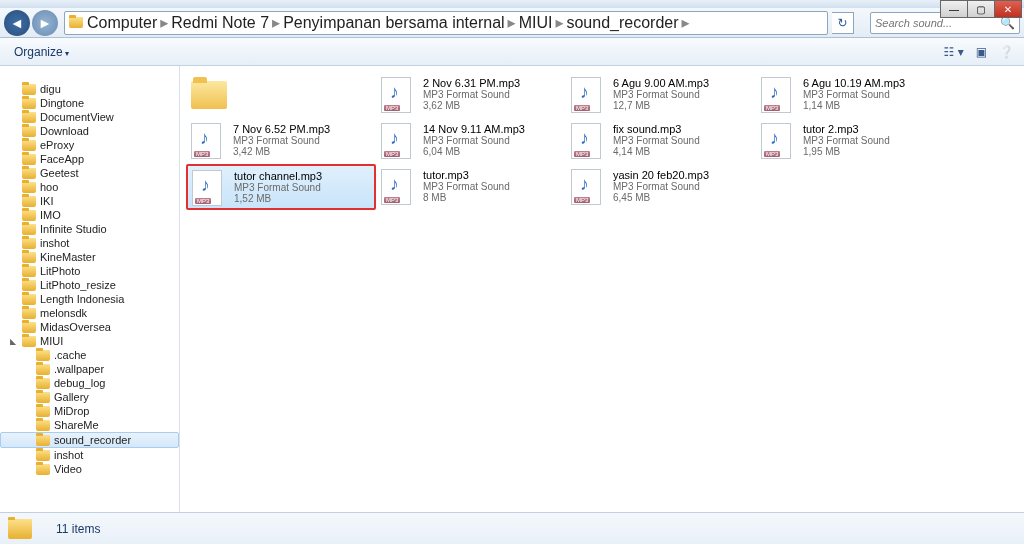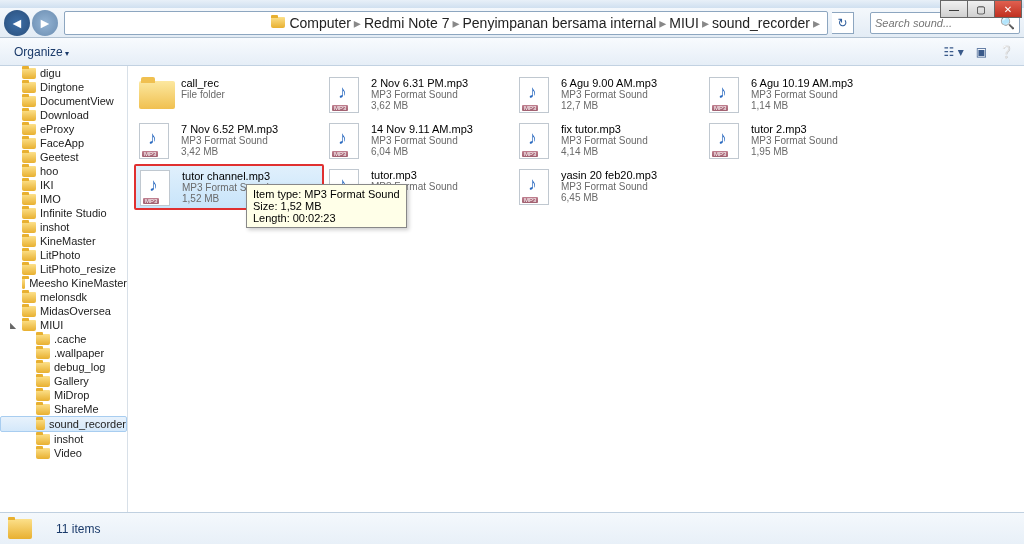--- a/index.html
+++ b/index.html
@@ -5,21 +5,21 @@
 * { margin: 0; padding: 0; box-sizing: border-box; font-family: "Segoe UI", Tahoma, sans-serif; }
 body { width: 1024px; height: 544px; background: #fff; overflow: hidden; font-size: 12px; }
 
 
 .titlebar { height: 8px; background: linear-gradient(#e8f0f8, #d0e0f0); }
 
 
 .addrbar { height: 30px; background: linear-gradient(#f4f8fc, #e3ecf5); border-bottom: 1px solid #b0c0d0; display: flex; align-items: center; padding: 0 4px; }
 .nav-btn { width: 26px; height: 26px; border-radius: 50%; background: radial-gradient(#3d6fa8,#2a4e7a); color: #fff; display: flex; align-items: center; justify-content: center; margin-right: 2px; cursor: pointer; font-size: 14px; }
 .nav-btn.fwd { background: radial-gradient(#94b4d4,#6a8cb0); }
-.crumb-bar { flex: 1; height: 24px; background: #fff; border: 1px solid #8da6c0; border-radius: 2px; display: flex; align-items: center; padding: 0 4px; margin: 0 4px; font-size: 14px; color: #222; justify-content: flex-end; }
+.crumb-bar { flex: 1; height: 24px; background: #fff; border: 1px solid #8da6c0; border-radius: 2px; display: flex; align-items: center; padding: 0 4px; margin: 0 4px; font-size: 16px; color: #222; }
 .crumb-sep { color: #888; padding: 0 3px; }
 .refresh-btn { width: 22px; height: 22px; background: #fff; border: 1px solid #8da6c0; border-left: none; display: flex; align-items: center; justify-content: center; color: #2a5a9a; cursor: pointer; }
 .search-box { width: 150px; height: 22px; background: #fff; border: 1px solid #8da6c0; border-radius: 2px; margin-left: 16px; display: flex; align-items: center; }
 .search-box input { border: none; outline: none; width: 100%; font-size: 11px; color: #888; padding: 0 4px; font-style: italic; }
 .search-box .mag { color: #2a5a9a; padding: 0 4px; }
 .win-ctrl { display: flex; margin-left: auto; position: absolute; right: 2px; top: 0; }
 .win-btn { width: 28px; height: 18px; border: 1px solid #666; font-size: 10px; display: flex; align-items: center; justify-content: center; cursor: pointer; }
 .win-min { background: linear-gradient(#f0f0f0,#d0d0d0); }
 .win-max { background: linear-gradient(#f0f0f0,#d0d0d0); margin-left: -1px; }
 .win-close { background: linear-gradient(#e06050,#c03020); color: #fff; margin-left: -1px; }
@@ -28,21 +28,21 @@
 .toolbar { height: 28px; background: linear-gradient(#f8fbfe,#e6eef7); border-bottom: 1px solid #c2d2e2; display: flex; align-items: center; padding: 0 8px; }
 .org-btn { color: #1a3a6a; padding: 2px 10px 2px 6px; cursor: pointer; }
 .org-btn::after { content: " ▾"; font-size: 8px; }
 .toolbar-right { margin-left: auto; display: flex; gap: 8px; align-items: center; color: #3a5a8a; }
 .tr-btn { cursor: pointer; padding: 2px; }
 
 
 .main { display: flex; height: calc(100% - 8px - 30px - 28px - 32px); }
 
 
-.tree { width: 128px; border-right: 1px solid #d8e0e8; overflow-y: auto; padding-top: 0; }
+.tree { width: 180px; border-right: 1px solid #d8e0e8; overflow-y: auto; padding-top: 16px; }
 .tree-item { display: flex; align-items: center; padding: 1px 0 1px 22px; cursor: pointer; white-space: nowrap; font-size: 11px; color: #222; }
 .tree-item.sub { padding-left: 36px; }
 .tree-item.selected { background: linear-gradient(#e8f2fc,#d4e8fa); border: 1px solid #a8cdf0; border-radius: 2px; padding-left: 35px; }
 .tree-item .toggle { width: 10px; color: #666; font-size: 8px; margin-left: -12px; margin-right: 2px; }
 .folder-icon { width: 16px; height: 13px; background: linear-gradient(#fce08a,#e8b030); border-radius: 1px 1px 2px 2px; margin-right: 4px; position: relative; }
 .folder-icon::before { content: ""; position: absolute; top: -2px; left: 0; width: 7px; height: 3px; background: #e8b030; border-radius: 1px 1px 0 0; }
 .folder-icon.sm { width: 14px; height: 11px; }
 
 
 .content { flex: 1; padding: 6px; overflow: auto; position: relative; }
@@ -173,21 +173,21 @@
       <div class="tree-item">
         <span class="folder-icon sm"></span>
         <span>LitPhoto</span>
       </div>
       <div class="tree-item">
         <span class="folder-icon sm"></span>
         <span>LitPhoto_resize</span>
       </div>
       <div class="tree-item">
         <span class="folder-icon sm"></span>
-        <span>Meesho KineMaster</span>
+        <span>Length Indonesia</span>
       </div>
       <div class="tree-item">
         <span class="folder-icon sm"></span>
         <span>melonsdk</span>
       </div>
       <div class="tree-item">
         <span class="folder-icon sm"></span>
         <span>MidasOversea</span>
       </div>
       <div class="tree-item">
@@ -231,25 +231,20 @@
         <span class="folder-icon sm"></span>
         <span>Video</span>
       </div>
     </div>
   <div class="content">
     <div class="file-grid" id="grid">
         <div class="file-item">
           <div class="fi-icon">
             <div class="folder-lg"></div>
           </div>
-          <div class="fi-text">
-            <div class="fi-name">call_rec</div>
-            <div class="fi-type">File folder</div>
-            <div class="fi-size"></div>
-          </div>
         </div>
         <div class="file-item">
           <div class="fi-icon">
             <div class="mp3-lg">
               <div class="mp3-note"></div>
             </div>
           </div>
           <div class="fi-text">
             <div class="fi-name">2 Nov 6.31 PM.mp3</div>
             <div class="fi-type">MP3 Format Sound</div>
@@ -305,21 +300,21 @@
             <div class="fi-size">6,04 MB</div>
           </div>
         </div>
         <div class="file-item">
           <div class="fi-icon">
             <div class="mp3-lg">
               <div class="mp3-note"></div>
             </div>
           </div>
           <div class="fi-text">
-            <div class="fi-name">fix tutor.mp3</div>
+            <div class="fi-name">fix sound.mp3</div>
             <div class="fi-type">MP3 Format Sound</div>
             <div class="fi-size">4,14 MB</div>
           </div>
         </div>
         <div class="file-item">
           <div class="fi-icon">
             <div class="mp3-lg">
               <div class="mp3-note"></div>
             </div>
           </div>
@@ -360,24 +355,19 @@
               <div class="mp3-note"></div>
             </div>
           </div>
           <div class="fi-text">
             <div class="fi-name">yasin 20 feb20.mp3</div>
             <div class="fi-type">MP3 Format Sound</div>
             <div class="fi-size">6,45 MB</div>
           </div>
         </div>
       </div>
-    <div class="tooltip" style="left:118px; top:118px;">
-      <div>Item type: MP3 Format Sound</div>
-      <div>Size: 1,52 MB</div>
-      <div>Length: 00:02:23</div>
-    </div>
   </div>
 </div>
 
 <div class="statusbar">
   <span class="folder-icon"></span>
   <span class="status-text">11 items</span>
 </div>
 
 </body></html>

